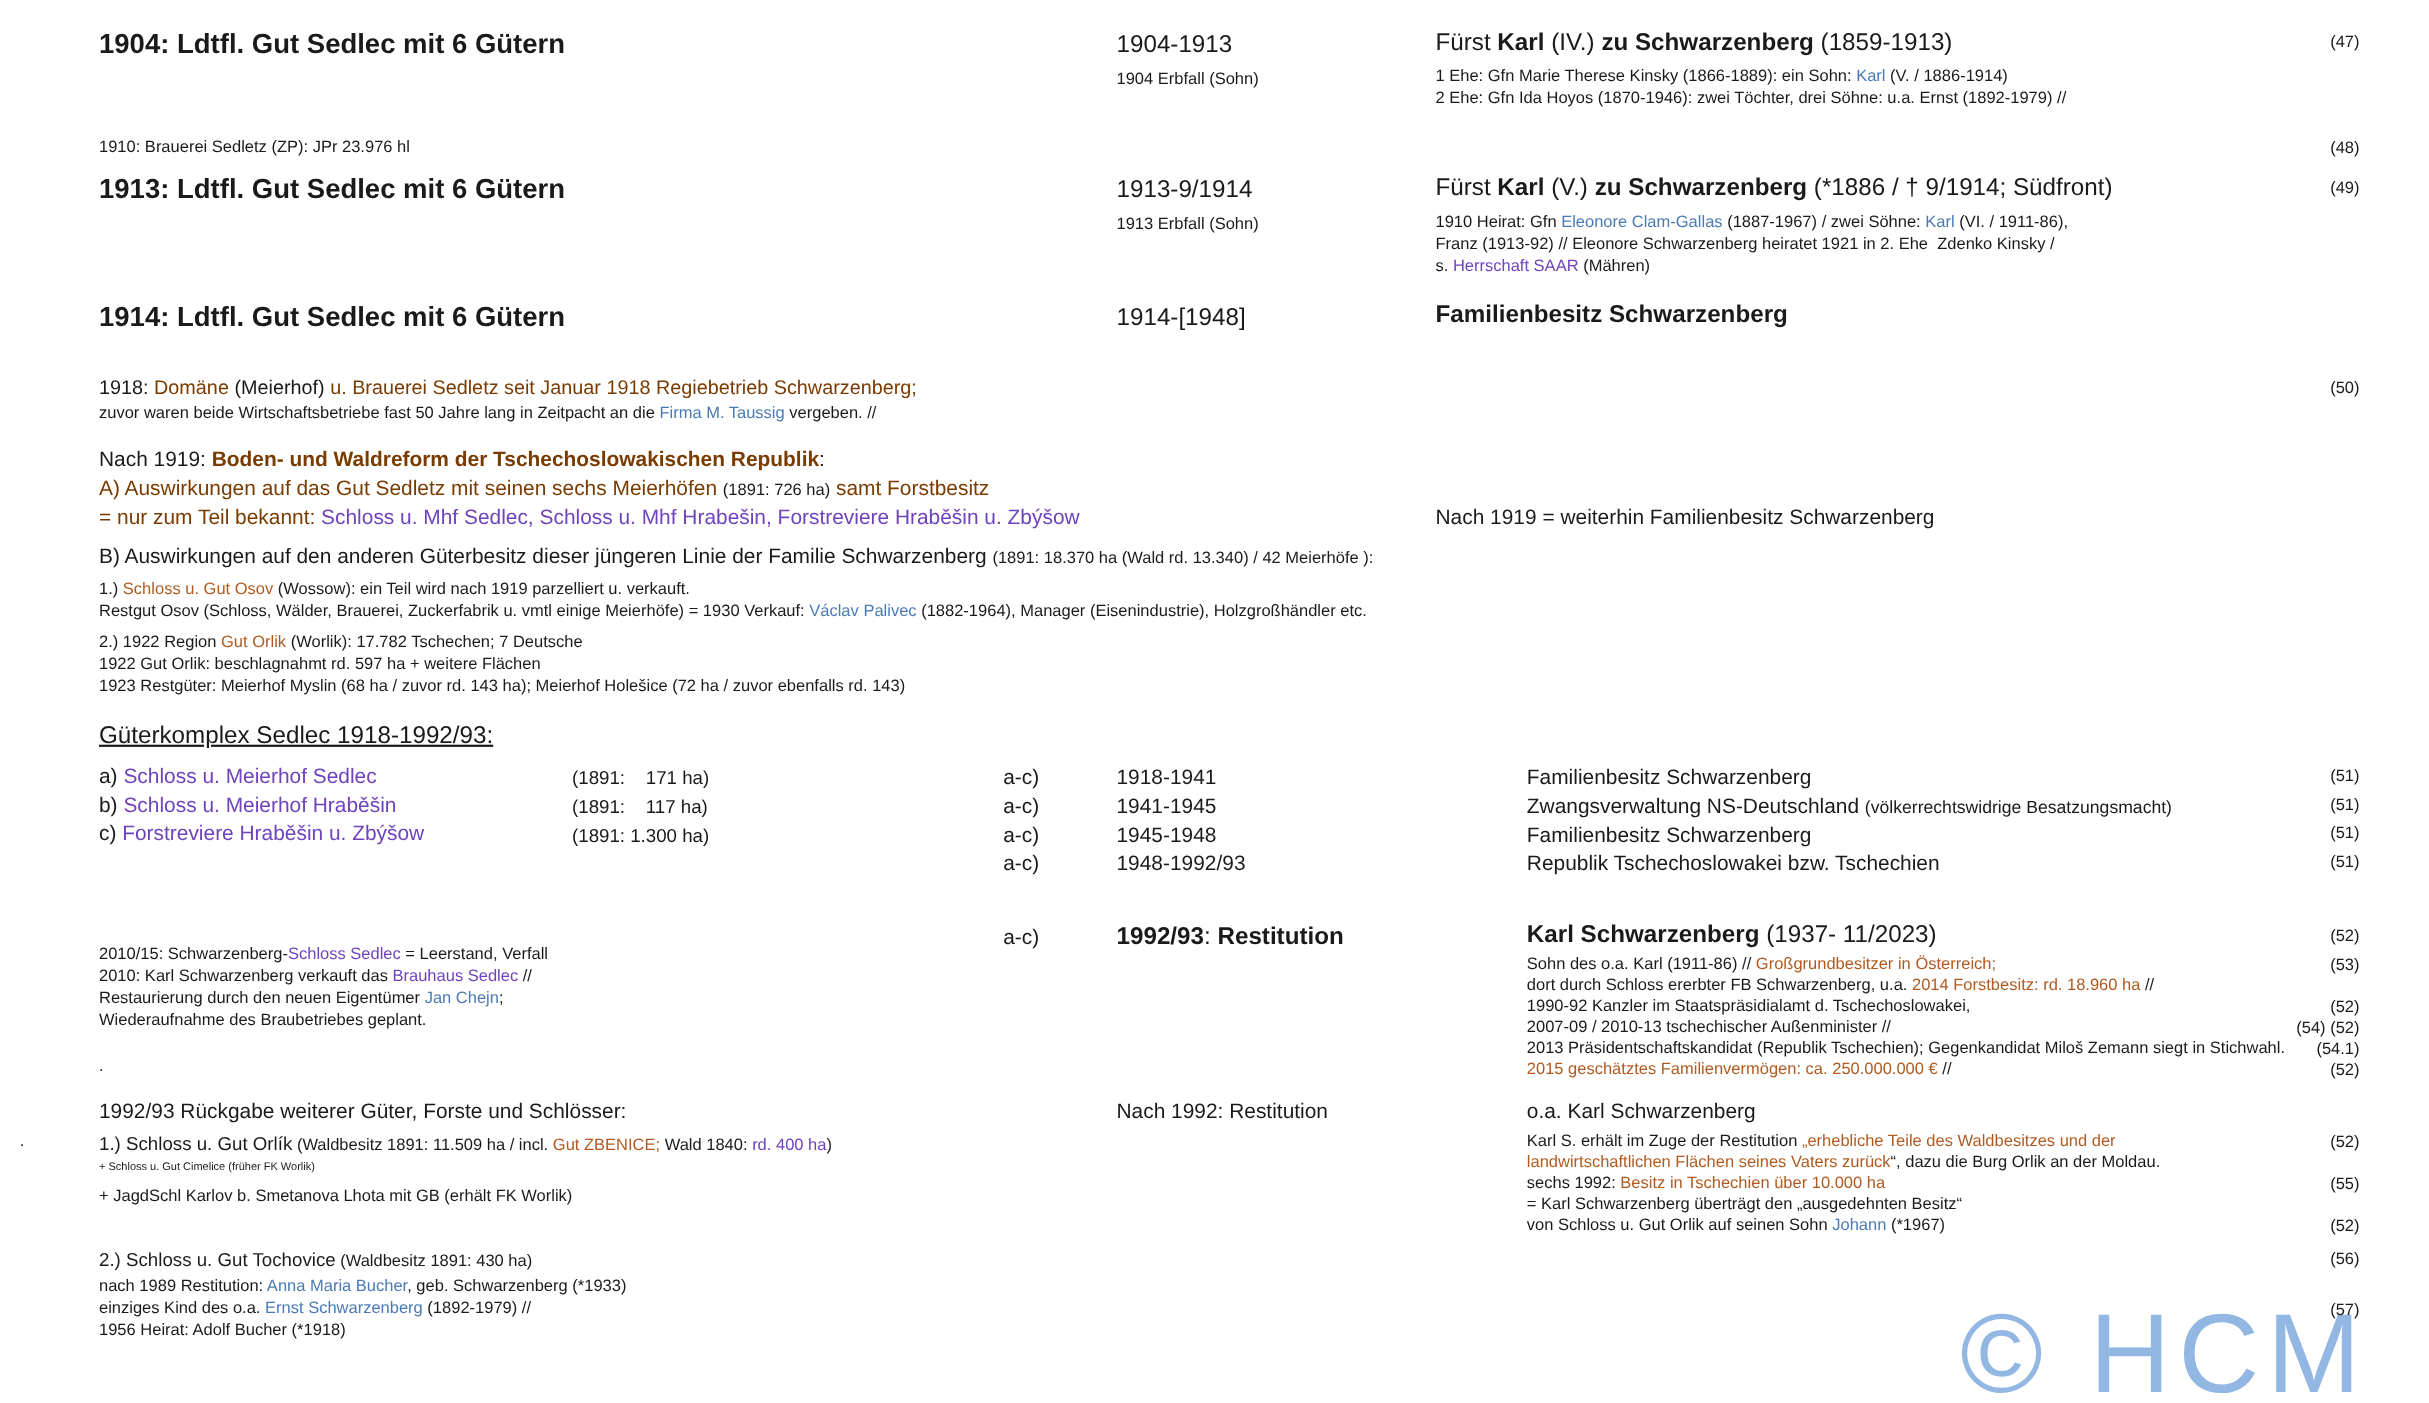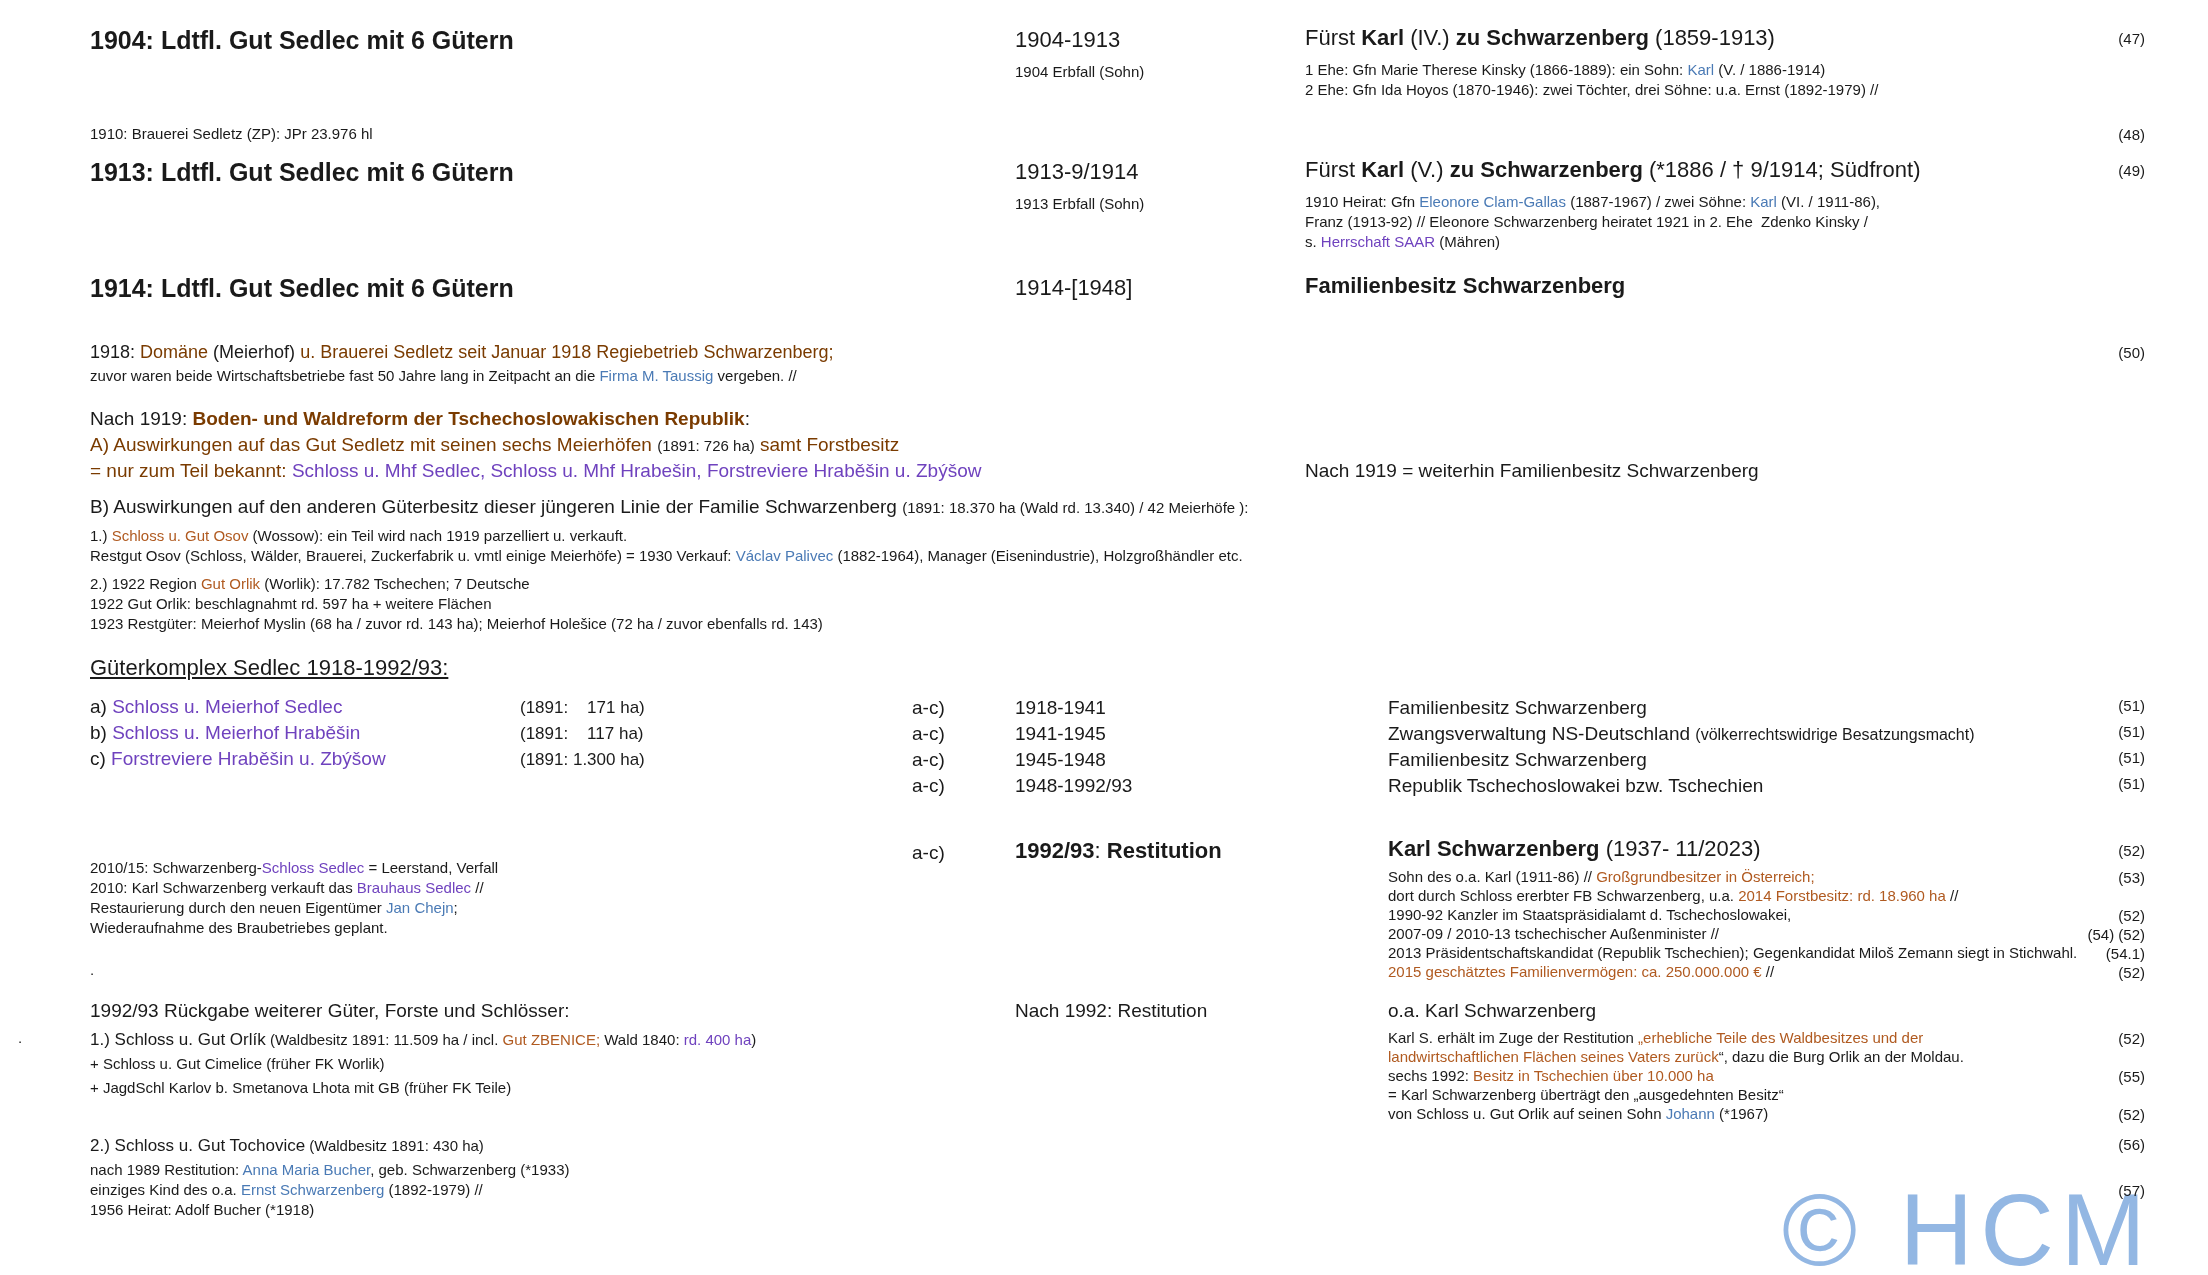--- a/index.html
+++ b/index.html
@@ -100,22 +100,22 @@
     <div class="line" style="left: 90px; top: 860px; font-size: 15px;"><span>2010/15: Schwarzenberg-</span><span style="color: rgb(111, 66, 190);">Schloss Sedlec</span><span> = Leerstand, Verfall</span></div>
     <div class="line" style="left: 90px; top: 880px; font-size: 15px;"><span>2010: Karl Schwarzenberg verkauft das </span><span style="color: rgb(111, 66, 190);">Brauhaus Sedlec</span><span> //</span></div>
     <div class="line" style="left: 90px; top: 900px; font-size: 15px;"><span>Restaurierung durch den neuen Eigentümer </span><span style="color: rgb(74, 122, 181);">Jan Chejn</span><span>;</span></div>
     <div class="line" style="left: 90px; top: 920px; font-size: 15px;"><span>Wiederaufnahme des Braubetriebes geplant.</span></div>
     <div class="line" style="left: 90px; top: 962px; font-size: 15px;"><span>.</span></div>
     <div class="line" style="left: 18px; top: 1030px; font-size: 15px;"><span>.</span></div>
     <div class="line" style="left: 90px; top: 1000px; font-size: 19px;"><span>1992/93 Rückgabe weiterer Güter, Forste und Schlösser:</span></div>
     <div class="line" style="left: 1015px; top: 1000px; font-size: 19px;"><span>Nach 1992: Restitution</span></div>
     <div class="line" style="left: 1388px; top: 1000px; font-size: 19px;"><span>o.a. Karl Schwarzenberg</span></div>
     <div class="line" style="left: 90px; top: 1030px; font-size: 15px;"><span style="font-size: 17px;">1.) Schloss u. Gut Orlík</span><span> (Waldbesitz 1891: 11.509 ha / incl. </span><span style="color: rgb(176, 90, 32);">Gut ZBENICE;</span><span> Wald 1840: </span><span style="color: rgb(111, 66, 190);">rd. 400 ha</span><span>)</span></div>
-    <div class="line" style="left: 90px; top: 1056px; font-size: 15px;"><span>+ Schloss u. Gut Cimelice (früher FK Worlik)</span></div>
-    <div class="line" style="left: 90px; top: 1080px; font-size: 15px;"><span>+ JagdSchl Karlov b. Smetanova Lhota mit GB (früher FK Teile)</span></div>
+    <div class="line" style="left: 90px; top: 1056px; font-size: 10px;"><span>+ Schloss u. Gut Cimelice (früher FK Worlik)</span></div>
+    <div class="line" style="left: 90px; top: 1080px; font-size: 15px;"><span>+ JagdSchl Karlov b. Smetanova Lhota mit GB (erhält FK Worlik)</span></div>
     <div class="line" style="left: 1388px; top: 1030px; font-size: 15px;"><span>Karl S. erhält im Zuge der Restitution </span><span style="color: rgb(176, 90, 32);">„erhebliche Teile des Waldbesitzes und der</span></div>
     <div class="line" style="left: 1388px; top: 1049px; font-size: 15px;"><span style="color: rgb(176, 90, 32);">landwirtschaftlichen Flächen seines Vaters zurück</span><span>“, dazu die Burg Orlik an der Moldau.</span></div>
     <div class="line" style="left: 1388px; top: 1068px; font-size: 15px;"><span>sechs 1992: </span><span style="color: rgb(176, 90, 32);">Besitz in Tschechien über 10.000 ha</span></div>
     <div class="line" style="left: 1388px; top: 1087px; font-size: 15px;"><span>= Karl Schwarzenberg überträgt den „ausgedehnten Besitz“</span></div>
     <div class="line" style="left: 1388px; top: 1106px; font-size: 15px;"><span>von Schloss u. Gut Orlik auf seinen Sohn </span><span style="color: rgb(74, 122, 181);">Johann</span><span> (*1967)</span></div>
     <div class="line" style="left: 90px; top: 1136px; font-size: 15px; text-align: right;"><span style="font-size: 17px;">2.) Schloss u. Gut Tochovice</span><span> (Waldbesitz 1891: 430 ha)</span></div>
     <div class="line" style="left: 90px; top: 1162px; font-size: 15px;"><span>nach 1989 Restitution: </span><span style="color: rgb(74, 122, 181);">Anna Maria Bucher</span><span>, geb. Schwarzenberg (*1933)</span></div>
     <div class="line" style="left: 90px; top: 1182px; font-size: 15px;"><span>einziges Kind des o.a. </span><span style="color: rgb(74, 122, 181);">Ernst Schwarzenberg</span><span> (1892-1979) //</span></div>
     <div class="line" style="left: 90px; top: 1202px; font-size: 15px;"><span>1956 Heirat: Adolf Bucher (*1918)</span></div>
     <div class="ref" style="top: 30px;">(47)</div>

